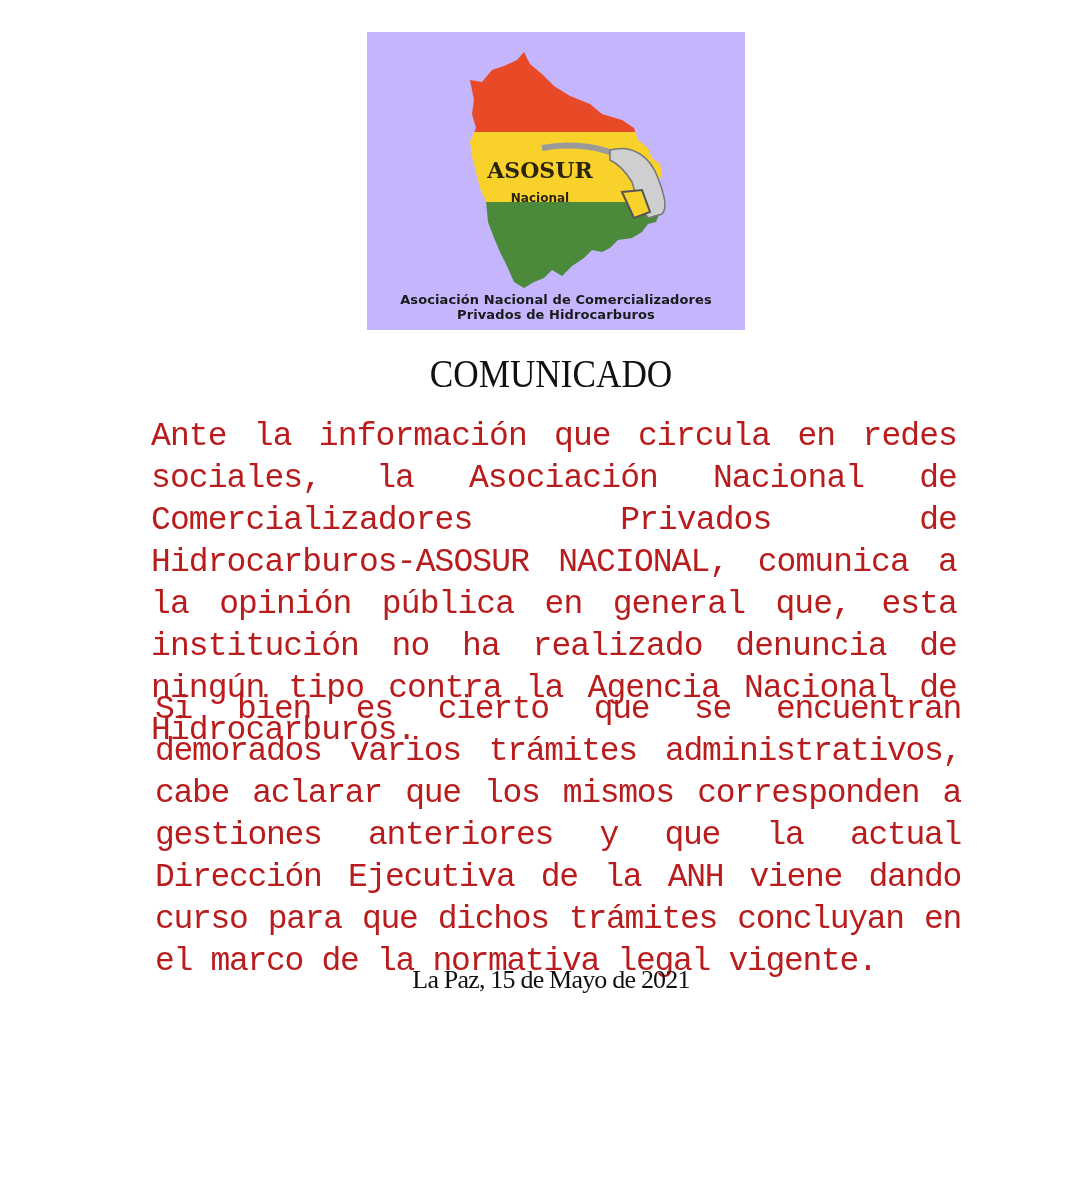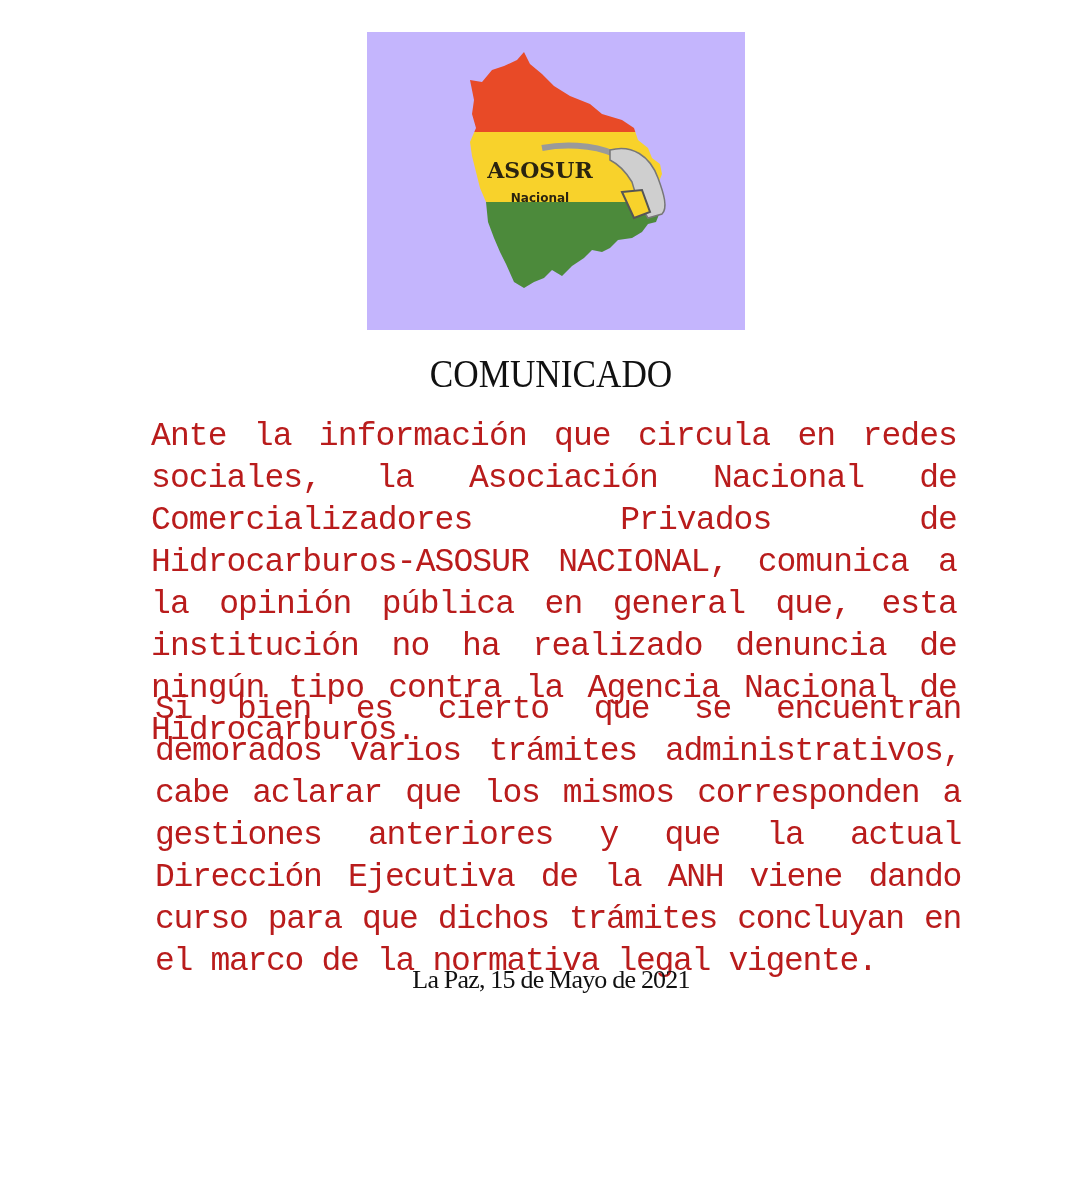--- a/index.html
+++ b/index.html
@@ -46,20 +46,24 @@
       <rect x="0" y="80" width="215" height="70" fill="#f8d22b"></rect>
       <rect x="0" y="150" width="215" height="100" fill="#4c8a3b"></rect>
     </g>
     <text x="78" y="126" text-anchor="middle" font-family="DejaVu Serif, serif" font-weight="bold" font-size="22" fill="#2a2410">ASOSUR</text>
     <text x="78" y="150" text-anchor="middle" font-family="DejaVu Sans, sans-serif" font-weight="bold" font-size="12" fill="#2a2410">Nacional</text>
 
     <path d="M80,96 C100,92 130,92 152,102" stroke="#9a9a9a" stroke-width="6" fill="none"></path>
     <path d="M148,98 C170,92 188,104 196,126 C202,142 206,156 200,162 L186,166 L176,150 L170,130 C164,120 156,112 148,108 Z" fill="#cfcfcf" stroke="#777" stroke-width="1.5"></path>
     <path d="M160,140 L180,138 L188,160 L172,166 Z" fill="#f8d22b" stroke="#555" stroke-width="2"></path>
   </svg>
+  <div class="logo-caption">
+    <div>Asociación Nacional de Comercializadores</div>
+    <div>Privados de Hidrocarburos</div>
+  </div>
 </div>
 
 <div class="title">COMUNICADO</div>
 
 <p class="para p1" style="margin:0">Ante la información que circula en redes sociales, la Asociación Nacional de Comercializadores Privados de Hidrocarburos-ASOSUR NACIONAL, comunica a la opinión pública en general que, esta institución no ha realizado denuncia de ningún tipo contra la Agencia Nacional de Hidrocarburos.</p>
 <p class="para p2" style="margin:4px">Si bien es cierto que se encuentran demorados varios trámites administrativos, cabe aclarar  que los mismos corresponden a gestiones anteriores y que la actual Dirección Ejecutiva de la ANH viene dando curso para que dichos trámites concluyan en el marco de la normativa legal vigente.</p>
 
 <div class="date">La Paz, 15 de Mayo de 2021</div>
 
 </body></html>

